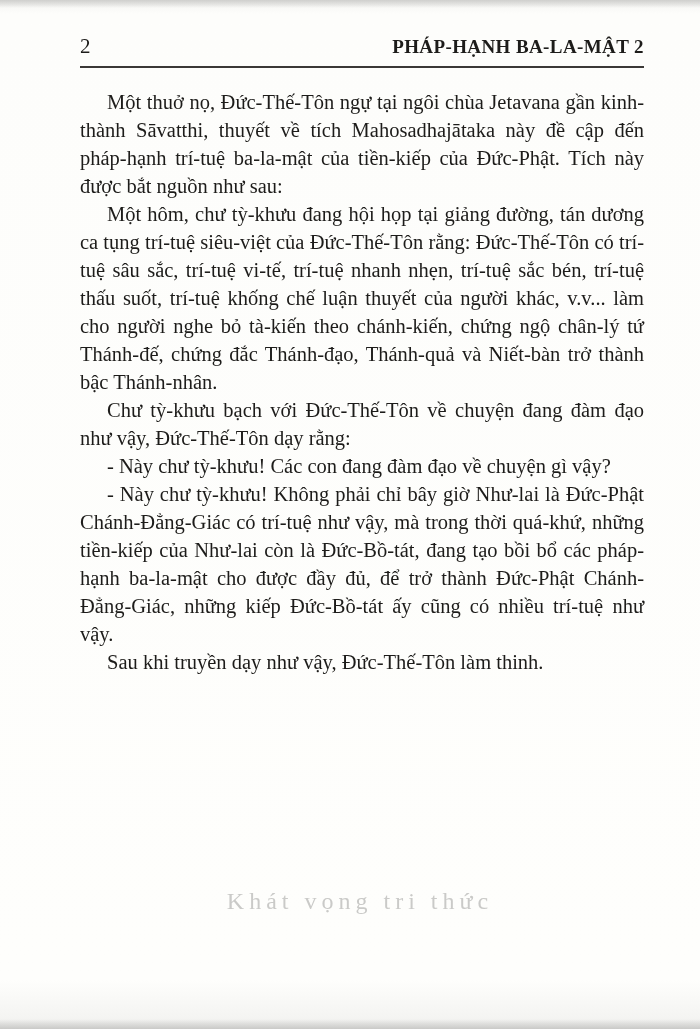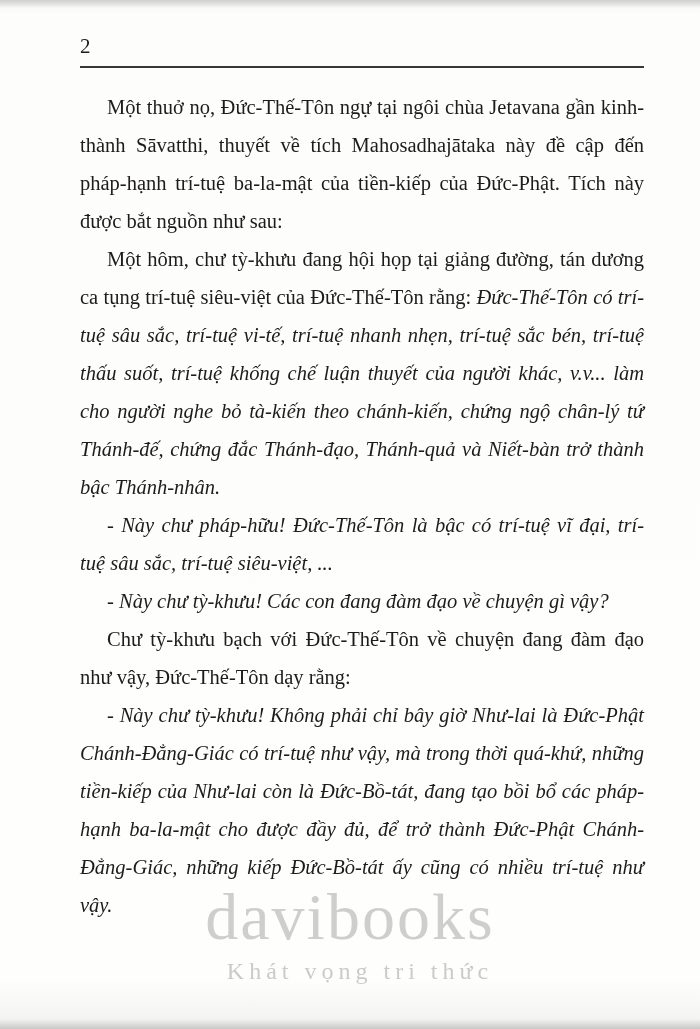--- a/index.html
+++ b/index.html
@@ -48,28 +48,27 @@
   }
   .header-title {
     font-size: 19px;
     font-weight: bold;
     letter-spacing: 0.4px;
   }
   .body-text {
     margin-top: 20px;
     text-align: justify;
     font-size: 20.5px;
-    line-height: 38px;
+    line-height: 28px;
   }
   .para {
     margin: 0;
     text-indent: 27px;
   }
   .para .italic {
-    font-style: italic;
   }
   .watermark {
     position: absolute;
     left: 0;
     right: 0;
     top: 882px;
     text-align: center;
     pointer-events: none;
     user-select: none;
   }
@@ -90,31 +89,31 @@
 </style>
 </head>
 <body>
 
 <div class="page">
   <div class="scan-edge-top"></div>
 
   <div class="content">
     <div class="header-row">
       <span class="page-number">2</span>
+      <span class="header-title">PHÁP-HẠNH BA-LA-MẬT 2</span>
     </div>
 
     <div class="body-text" id="page-body">
         <p class="para"><span>Một thuở nọ, Đức-Thế-Tôn ngự tại ngôi chùa Jetavana gần kinh-thành Sāvatthi, thuyết về tích Mahosadhajātaka này đề cập đến pháp-hạnh trí-tuệ ba-la-mật của tiền-kiếp của Đức-Phật. Tích này được bắt nguồn như sau:</span></p>
         <p class="para"><span>Một hôm, chư tỳ-khưu đang hội họp tại giảng đường, tán dương ca tụng trí-tuệ siêu-việt của Đức-Thế-Tôn rằng: </span><span class="italic">Đức-Thế-Tôn có trí-tuệ sâu sắc, trí-tuệ vi-tế, trí-tuệ nhanh nhẹn, trí-tuệ sắc bén, trí-tuệ thấu suốt, trí-tuệ khống chế luận thuyết của người khác, v.v... làm cho người nghe bỏ tà-kiến theo chánh-kiến, chứng ngộ chân-lý tứ Thánh-đế, chứng đắc Thánh-đạo, Thánh-quả và Niết-bàn trở thành bậc Thánh-nhân.</span></p>
-        <p class="para"><span class="italic">- Này chư pháp-hữu! Đức-Thế-Tôn là bậc có trí-tuệ vĩ đại, trí-tuệ sâu sắc, trí-tuệ siêu-việt, ...</span></p>
+        <p class="para"><span>Chư tỳ-khưu bạch với Đức-Thế-Tôn về chuyện đang đàm đạo như vậy, Đức-Thế-Tôn dạy rằng:</span></p>
         <p class="para"><span class="italic">- Này chư tỳ-khưu! Các con đang đàm đạo về chuyện gì vậy?</span></p>
-        <p class="para"><span>Chư tỳ-khưu bạch với Đức-Thế-Tôn về chuyện đang đàm đạo như vậy, Đức-Thế-Tôn dạy rằng:</span></p>
         <p class="para"><span class="italic">- Này chư tỳ-khưu! Không phải chỉ bây giờ Như-lai là Đức-Phật Chánh-Đẳng-Giác có trí-tuệ như vậy, mà trong thời quá-khứ, những tiền-kiếp của Như-lai còn là Đức-Bồ-tát, đang tạo bồi bổ các pháp-hạnh ba-la-mật cho được đầy đủ, để trở thành Đức-Phật Chánh-Đẳng-Giác, những kiếp Đức-Bồ-tát ấy cũng có nhiều trí-tuệ như vậy.</span></p>
+        <p class="para"><span>Sau khi truyền dạy như vậy, Đức-Thế-Tôn làm thinh.</span></p>
       </div>
   </div>
 
   <div class="watermark">
-    <div class="watermark-name">davibooks</div>
     <div class="watermark-slogan">Khát vọng tri thức</div>
   </div>
 
   <div class="scan-edge-bottom"></div>
 </div>
 
 </body></html>

